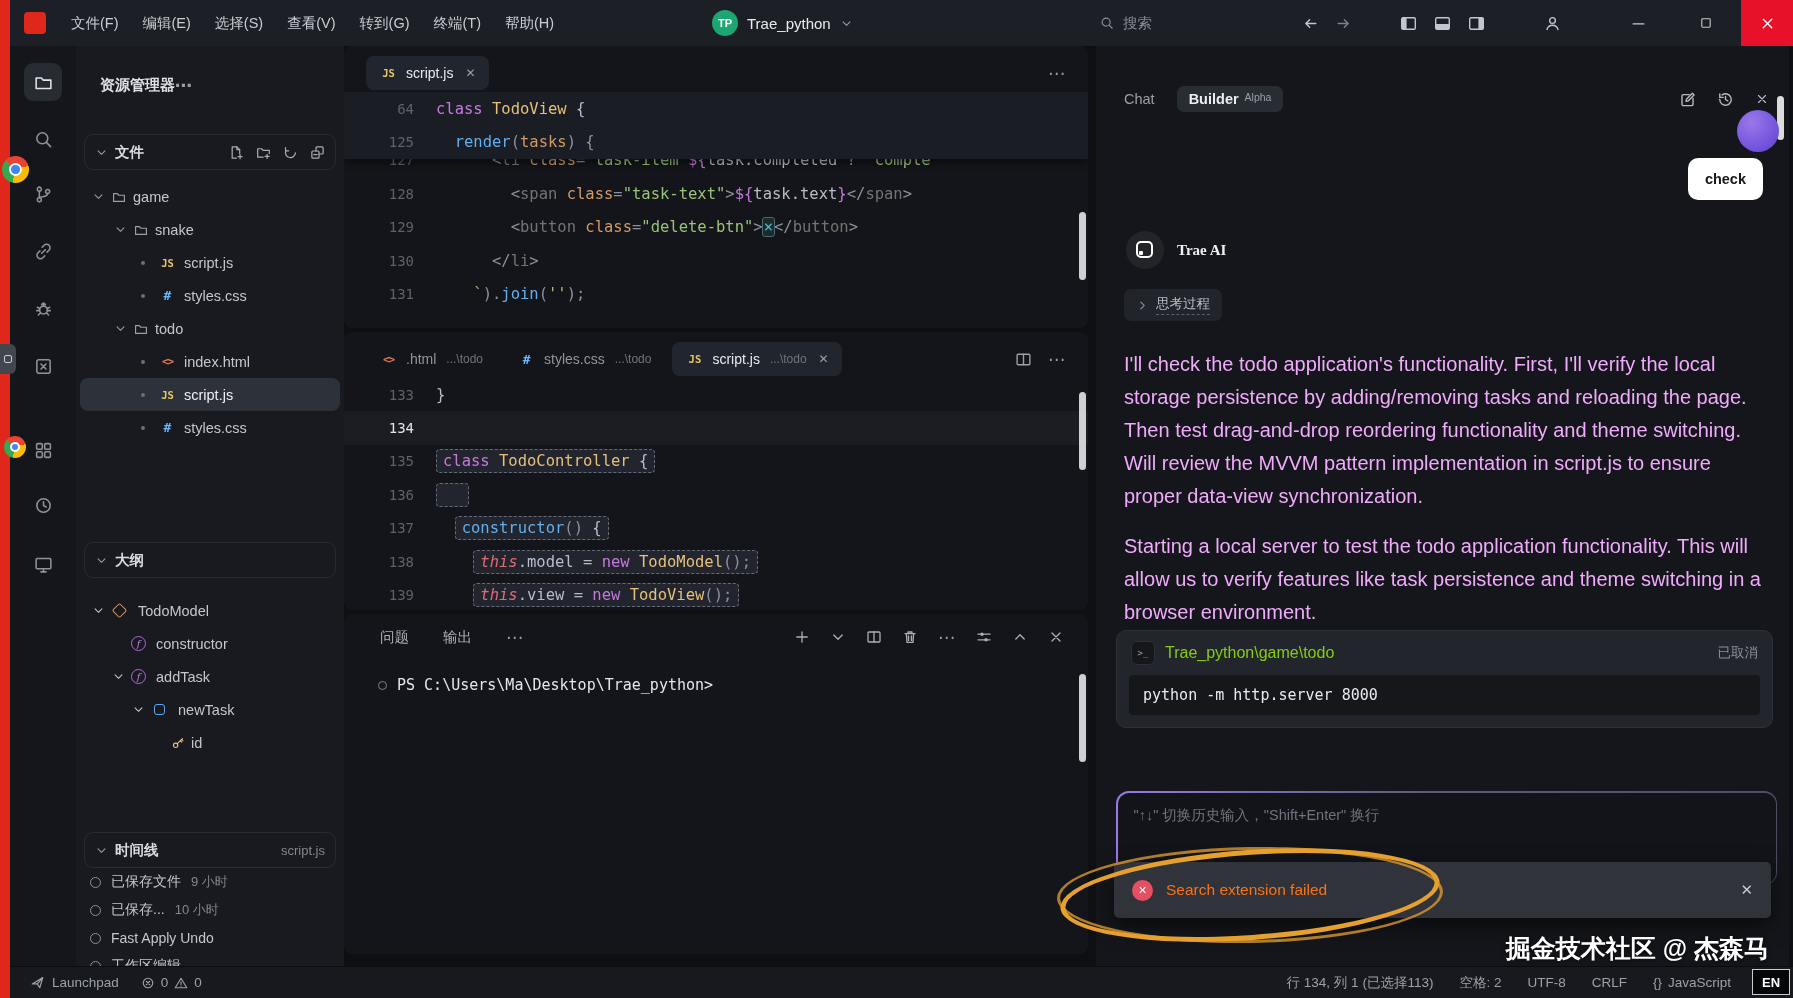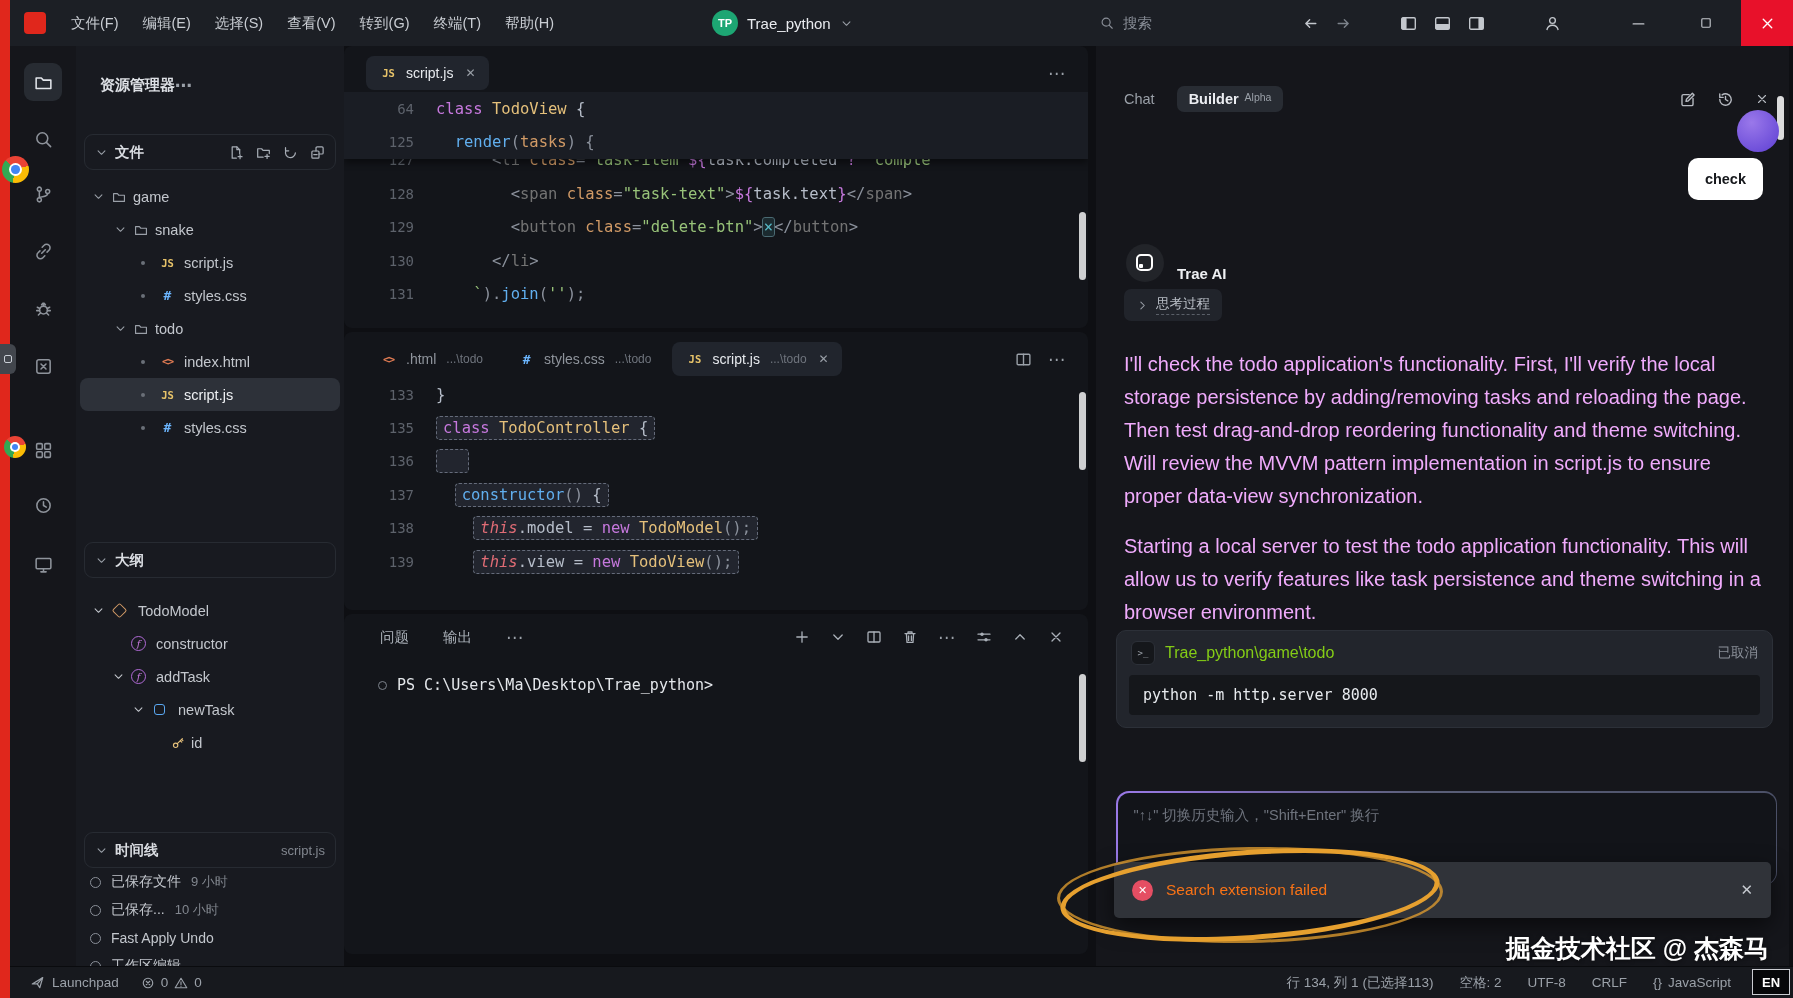--- a/index.html
+++ b/index.html
@@ -113,21 +113,21 @@
   .chat{position:absolute;left:1086px;right:4px;top:0;height:100%;background:#15161b;overflow:hidden;}
   .chat-header{position:absolute;top:36px;left:28px;right:20px;height:34px;display:flex;align-items:center;}
   .chat-tab{font-size:14.5px;color:#9aa0a8;}
   .builder-pill{margin-left:22px;background:#282c33;border-radius:7px;padding:6px 12px;display:flex;align-items:flex-start;gap:6px;}
   .builder-pill .bl{font-size:14.5px;color:#eceef2;font-weight:600;line-height:1;}
   .builder-pill .alpha{font-size:10.5px;color:#9aa0a8;line-height:1;}
   .chat-hicons{margin-left:auto;display:flex;gap:21px;align-items:center;color:#b6bac1;}
   .chat-scrollthumb{position:absolute;right:5px;top:50px;width:7px;height:44px;border-radius:4px;background:rgba(255,255,255,.85);}
   .user-avatar{position:absolute;right:10px;top:64px;width:42px;height:42px;border-radius:50%;background:radial-gradient(circle at 35% 30%,#9a78ea,#5d3fd3);}
   .user-bubble{position:absolute;right:26px;top:112px;height:42px;background:#fff;color:#16181c;border-radius:10px;display:flex;align-items:center;padding:0 17px;font-size:14.5px;font-weight:600;}
-  .ai-row{position:absolute;left:30px;top:198px;display:flex;align-items:flex-end;gap:13px;}
+  .ai-row{position:absolute;left:30px;top:185px;display:flex;align-items:center;gap:13px;font-family:Liberation Serif, serif;}
   .ai-avatar{width:38px;height:38px;border-radius:50%;background:#222429;position:relative;flex:none;}
   .ai-avatar .sq{position:absolute;left:10px;top:10px;width:17px;height:17px;border:2px solid #fff;border-radius:5px;}
   .ai-avatar .dt{position:absolute;left:13px;top:20px;width:4px;height:4px;background:#fff;border-radius:1px;}
   .ai-name{font-size:15px;font-weight:700;color:#eef0f3;}
   .think-chip{position:absolute;left:28px;top:243px;display:inline-flex;align-items:center;gap:7px;background:#21242b;border-radius:7px;padding:6px 12px;color:#b9bec6;font-size:13.5px;}
   .think-chip .tx{border-bottom:1px dashed #5a5f68;padding-bottom:1px;}
   .chat-p{position:absolute;left:28px;width:650px;font-size:20px;line-height:33px;color:#f0abfc;}
   .p1{top:282px;} .p2{top:464px;}
   .cmd-card{position:absolute;left:20px;top:584px;width:657px;background:#22252c;border:1px solid #2c3038;border-radius:10px;}
   .cmd-head{height:44px;display:flex;align-items:center;padding:0 14px;gap:10px;}
@@ -609,20 +609,24 @@
                 </svg>
               </span>
             <span class="dots">⋯</span>
           </span>
         </div>
         <div class="code-area">
           <div id="code-bottom">
               <div class="cl">
                 <span class="ln">133</span>
                 <span class="lc"><span class="tk-pln">}</span></span>
+              </div>
+              <div class="cl cur">
+                <span class="ln">134</span>
+                <span class="lc"></span>
               </div>
               <div class="cl">
                 <span class="ln">135</span>
                 <span class="lc"><span class="selwrap"><span class="tk-kw">class</span><span class="tk-pln"> </span><span class="tk-cls">TodoController</span><span class="tk-pln"> {</span></span></span>
               </div>
               <div class="cl">
                 <span class="ln">136</span>
                 <span class="lc"><span class="selwrap"><span class="tk-pln">  </span></span></span>
               </div>
               <div class="cl">

